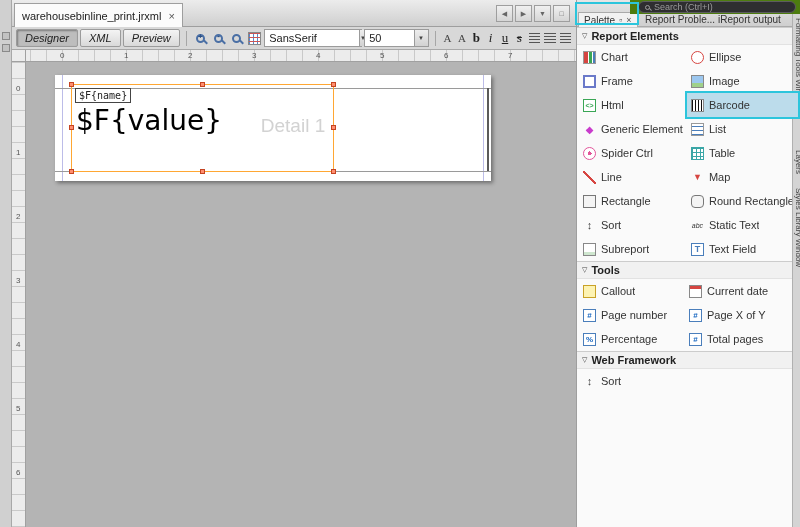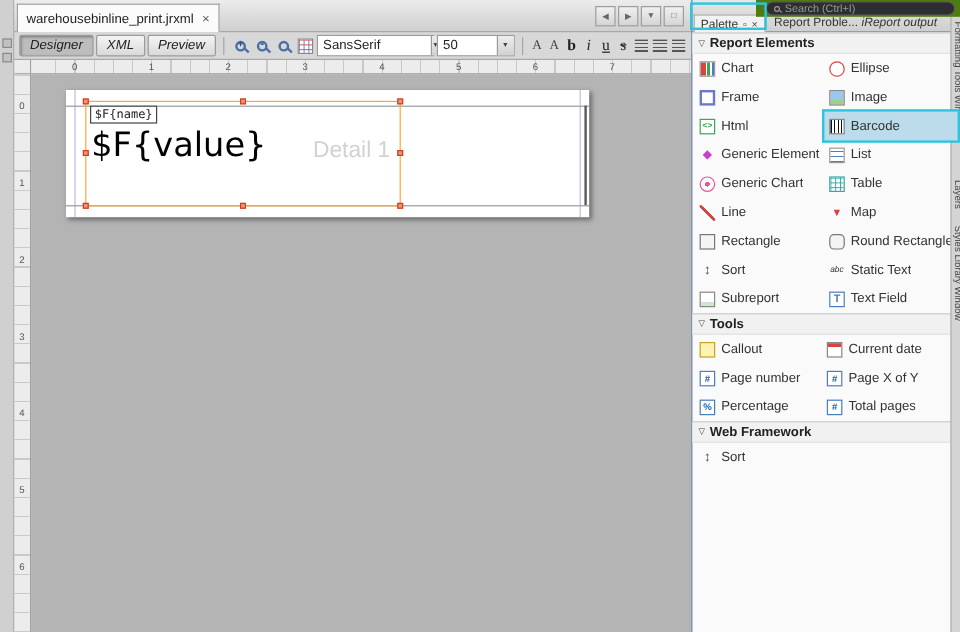--- a/index.html
+++ b/index.html
@@ -60,28 +60,28 @@
   .band-watermark { position:absolute; left:40px; right:0; top:40px; text-align:center; font-size:19px; color:#d2d2d2; }
   .selection { position:absolute; left:16px; top:9px; width:263px; height:88px; border:1px solid #ffa733; }
   .handle { position:absolute; width:5px; height:5px; background:#ff8e70; border:1px solid #c44422; }
   .h-nw{left:-3px;top:-3px;} .h-n{left:calc(50% - 3px);top:-3px;} .h-ne{right:-3px;top:-3px;}
   .h-w{left:-3px;top:calc(50% - 3px);} .h-e{right:-3px;top:calc(50% - 3px);}
   .h-sw{left:-3px;bottom:-3px;} .h-s{left:calc(50% - 3px);bottom:-3px;} .h-se{right:-3px;bottom:-3px;}
   .name-el { position:absolute; left:3px; top:3px; border:1px solid #444; padding:0 3px; font-family:"DejaVu Sans Mono", monospace; font-size:10px; line-height:13px; background:#fff; }
   .value-el { position:absolute; left:4px; top:22px; font-family:"DejaVu Sans", sans-serif; font-size:28px; line-height:1; color:#000; white-space:nowrap; }
 
   
-  .right-panel { position:absolute; left:576px; top:0; width:216px; height:527px; background:#1d4ed8; border-left:1px solid #9e9e9e; }
+  .right-panel { position:absolute; left:576px; top:0; width:216px; height:527px; background:#22c55e; border-left:1px solid #9e9e9e; }
   .right-header { position:absolute; left:0; top:0; width:216px; height:27px; background:linear-gradient(#e6e6e6,#cfcfcf); border-bottom:1px solid #aaa; }
   .rtab { position:absolute; top:12px; height:15px; font-size:10px; display:flex; align-items:center; gap:4px; padding:0 5px; color:#333; }
   .rtab.active { background:#f2f2f2; border:1px solid #aaa; border-bottom:none; }
   .rtab .tiny { font-size:9px; color:#555; }
   .rtab-palette { left:1px; }
   .rtab-problems { left:63px; }
-  .rtab-output { left:136px;font-style:italic; }
+  .rtab-output { left:136px; }
   .annotation-palette { position:absolute; left:-2px; top:2px; width:64px; height:23px; border:2px solid #2cc5dc; z-index:9; pointer-events:none; }
 
   .palette-body { position:absolute; left:0; top:27px; width:216px; bottom:0; background:#fafafa; }
   .pal-section-header { height:18px; display:flex; align-items:center; gap:4px; padding:0 5px; border-top:1px solid #ccc; border-bottom:1px solid #e2e2e2; background:#f1f1f1; font-weight:bold; font-size:11px; }
   .tri { font-size:7px; color:#444; font-weight:normal; }
   .pal-grid { display:grid; grid-template-columns:1fr 1fr; grid-auto-rows:24px; padding:0 2px; }
   .pal-item { display:flex; align-items:center; gap:5px; padding:0 4px; font-size:11px; color:#333; cursor:default; }
   .pal-item.highlighted { background:#bcdceb; box-shadow:0 0 0 2px #2cc5dc; z-index:5; }
   .pal-label { white-space:nowrap; overflow:hidden; }
 
@@ -283,21 +283,21 @@
         <div class="pal-item">
             <span class="pic generic-element-icon"></span>
             <span class="pal-label">Generic Element</span>
           </div>
         <div class="pal-item">
             <span class="pic list-icon"></span>
             <span class="pal-label">List</span>
           </div>
         <div class="pal-item">
             <span class="pic spider-chart-icon"></span>
-            <span class="pal-label">Generic Chart</span>
+            <span class="pal-label">Spider Ctrl</span>
           </div>
         <div class="pal-item">
             <span class="pic table-icon"></span>
             <span class="pal-label">Table</span>
           </div>
         <div class="pal-item">
             <span class="pic line-icon"></span>
             <span class="pal-label">Line</span>
           </div>
         <div class="pal-item">

